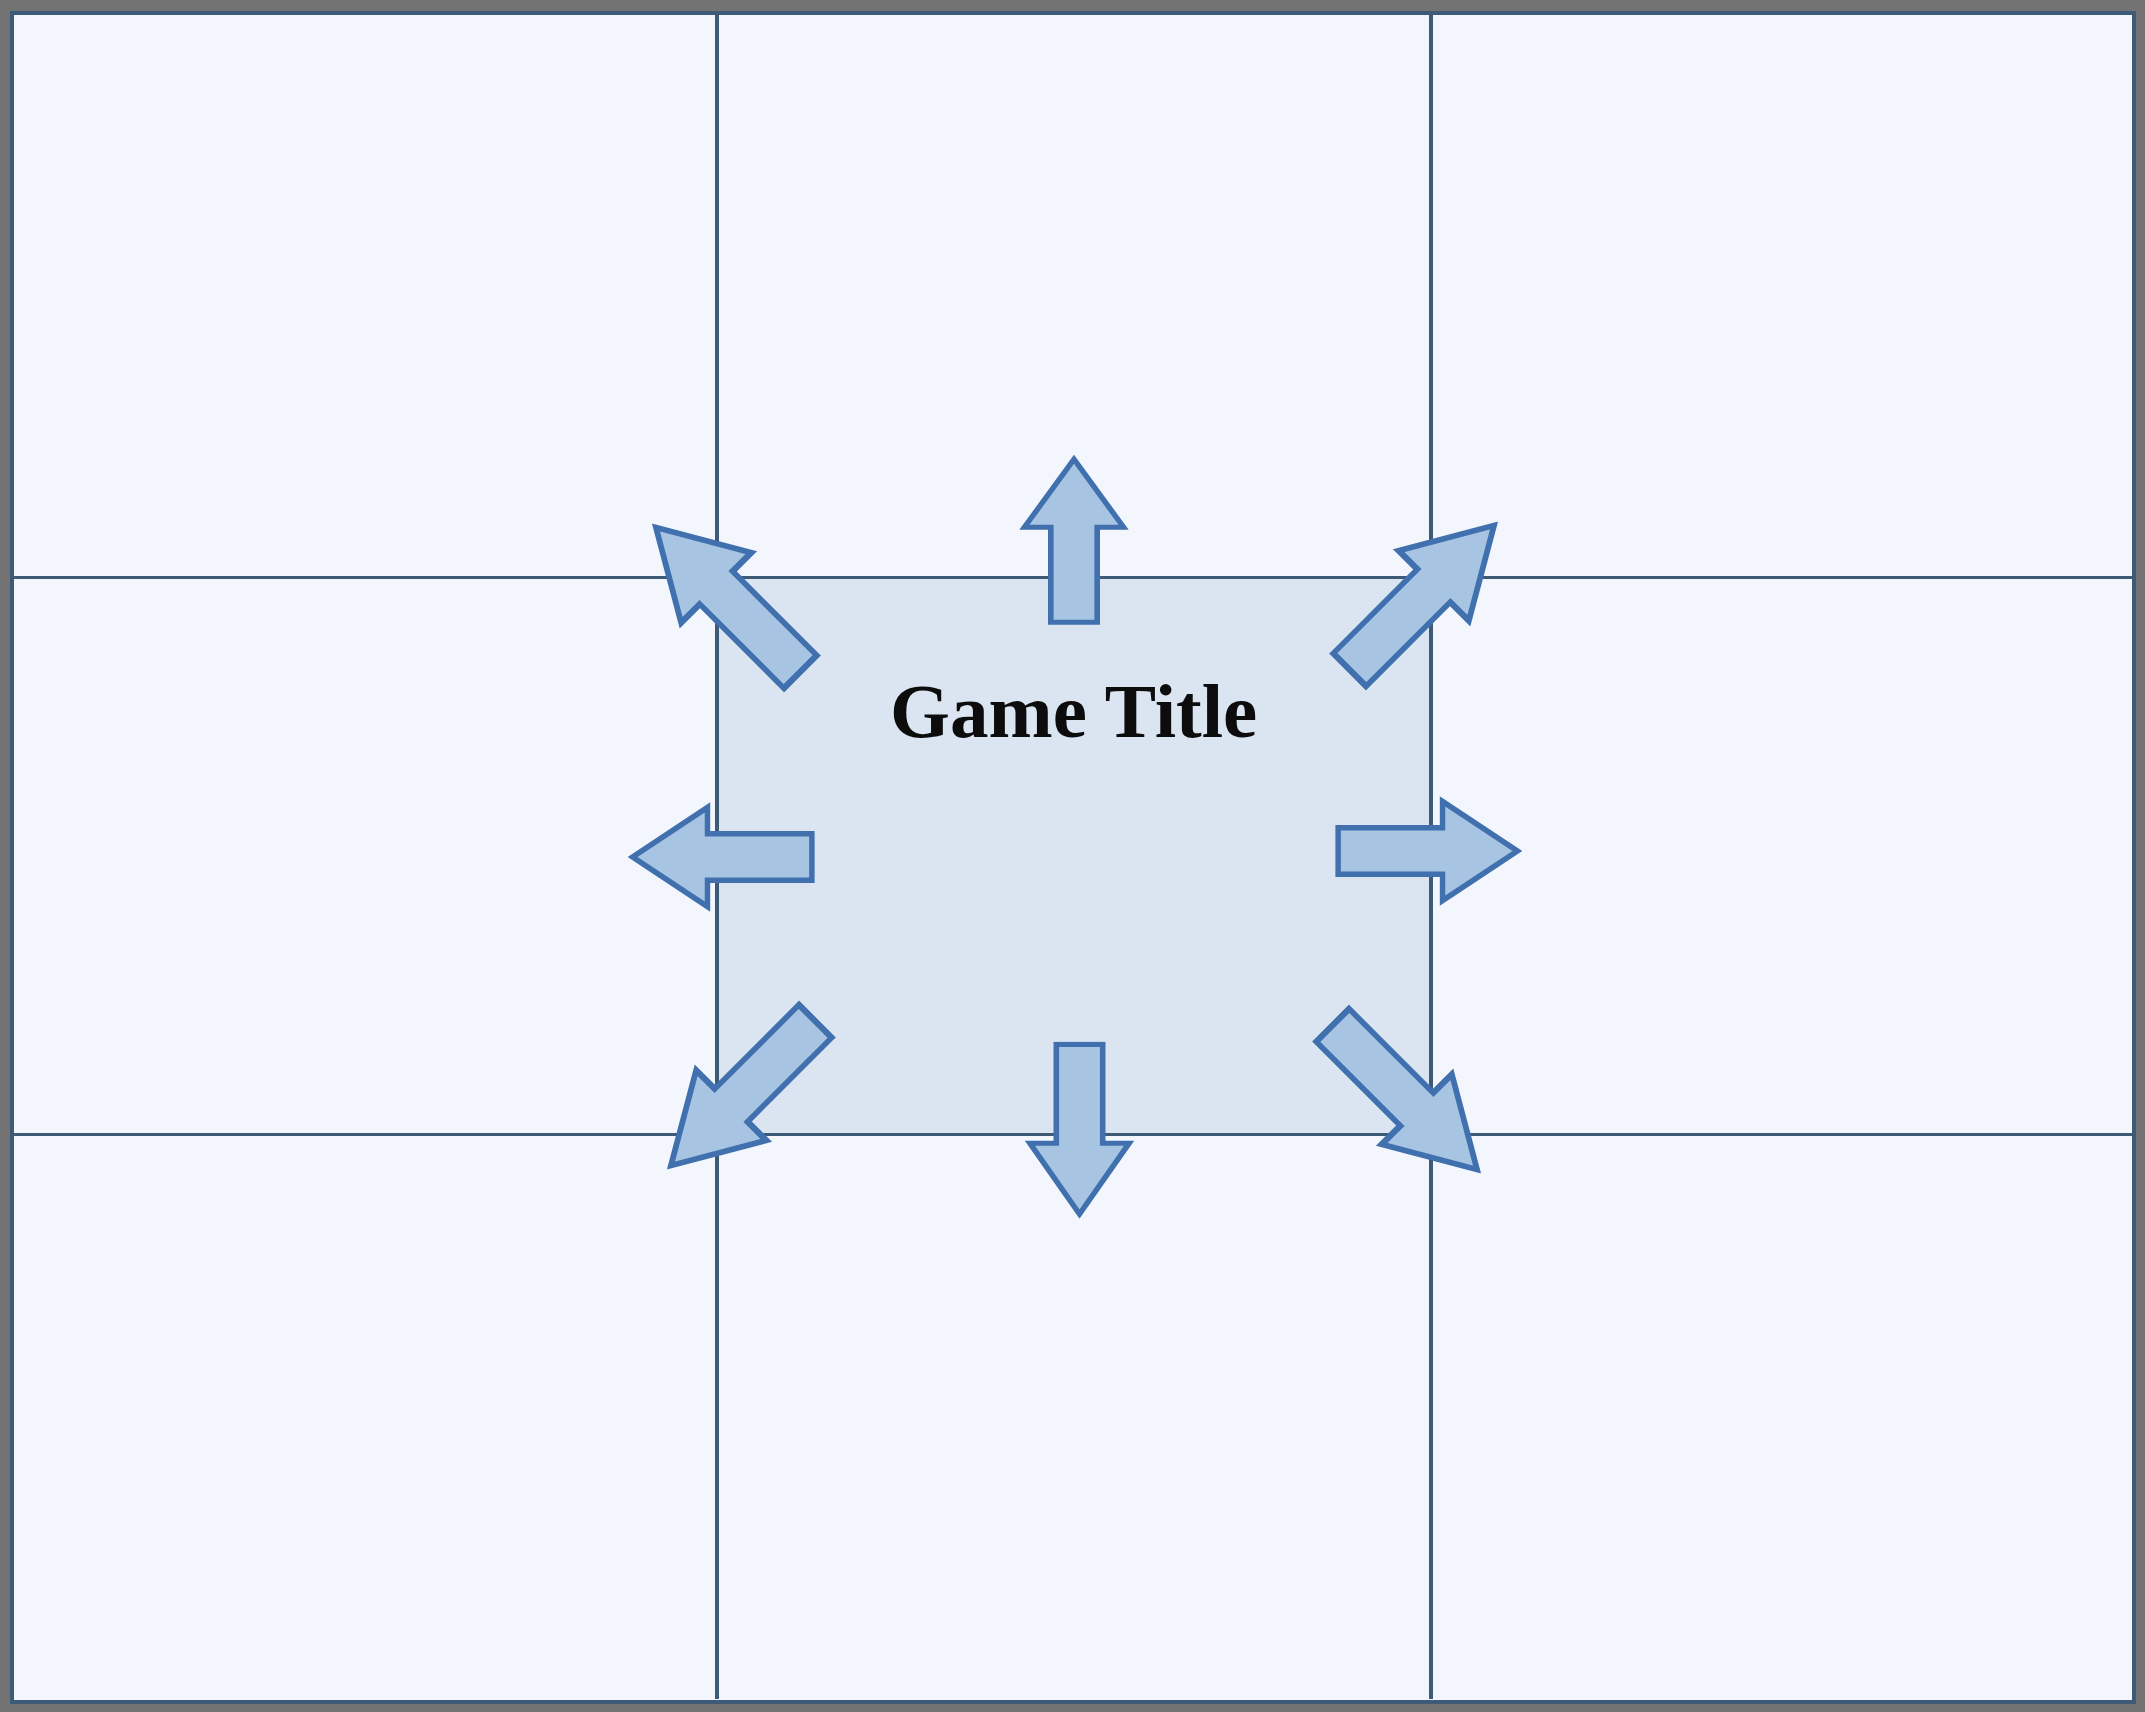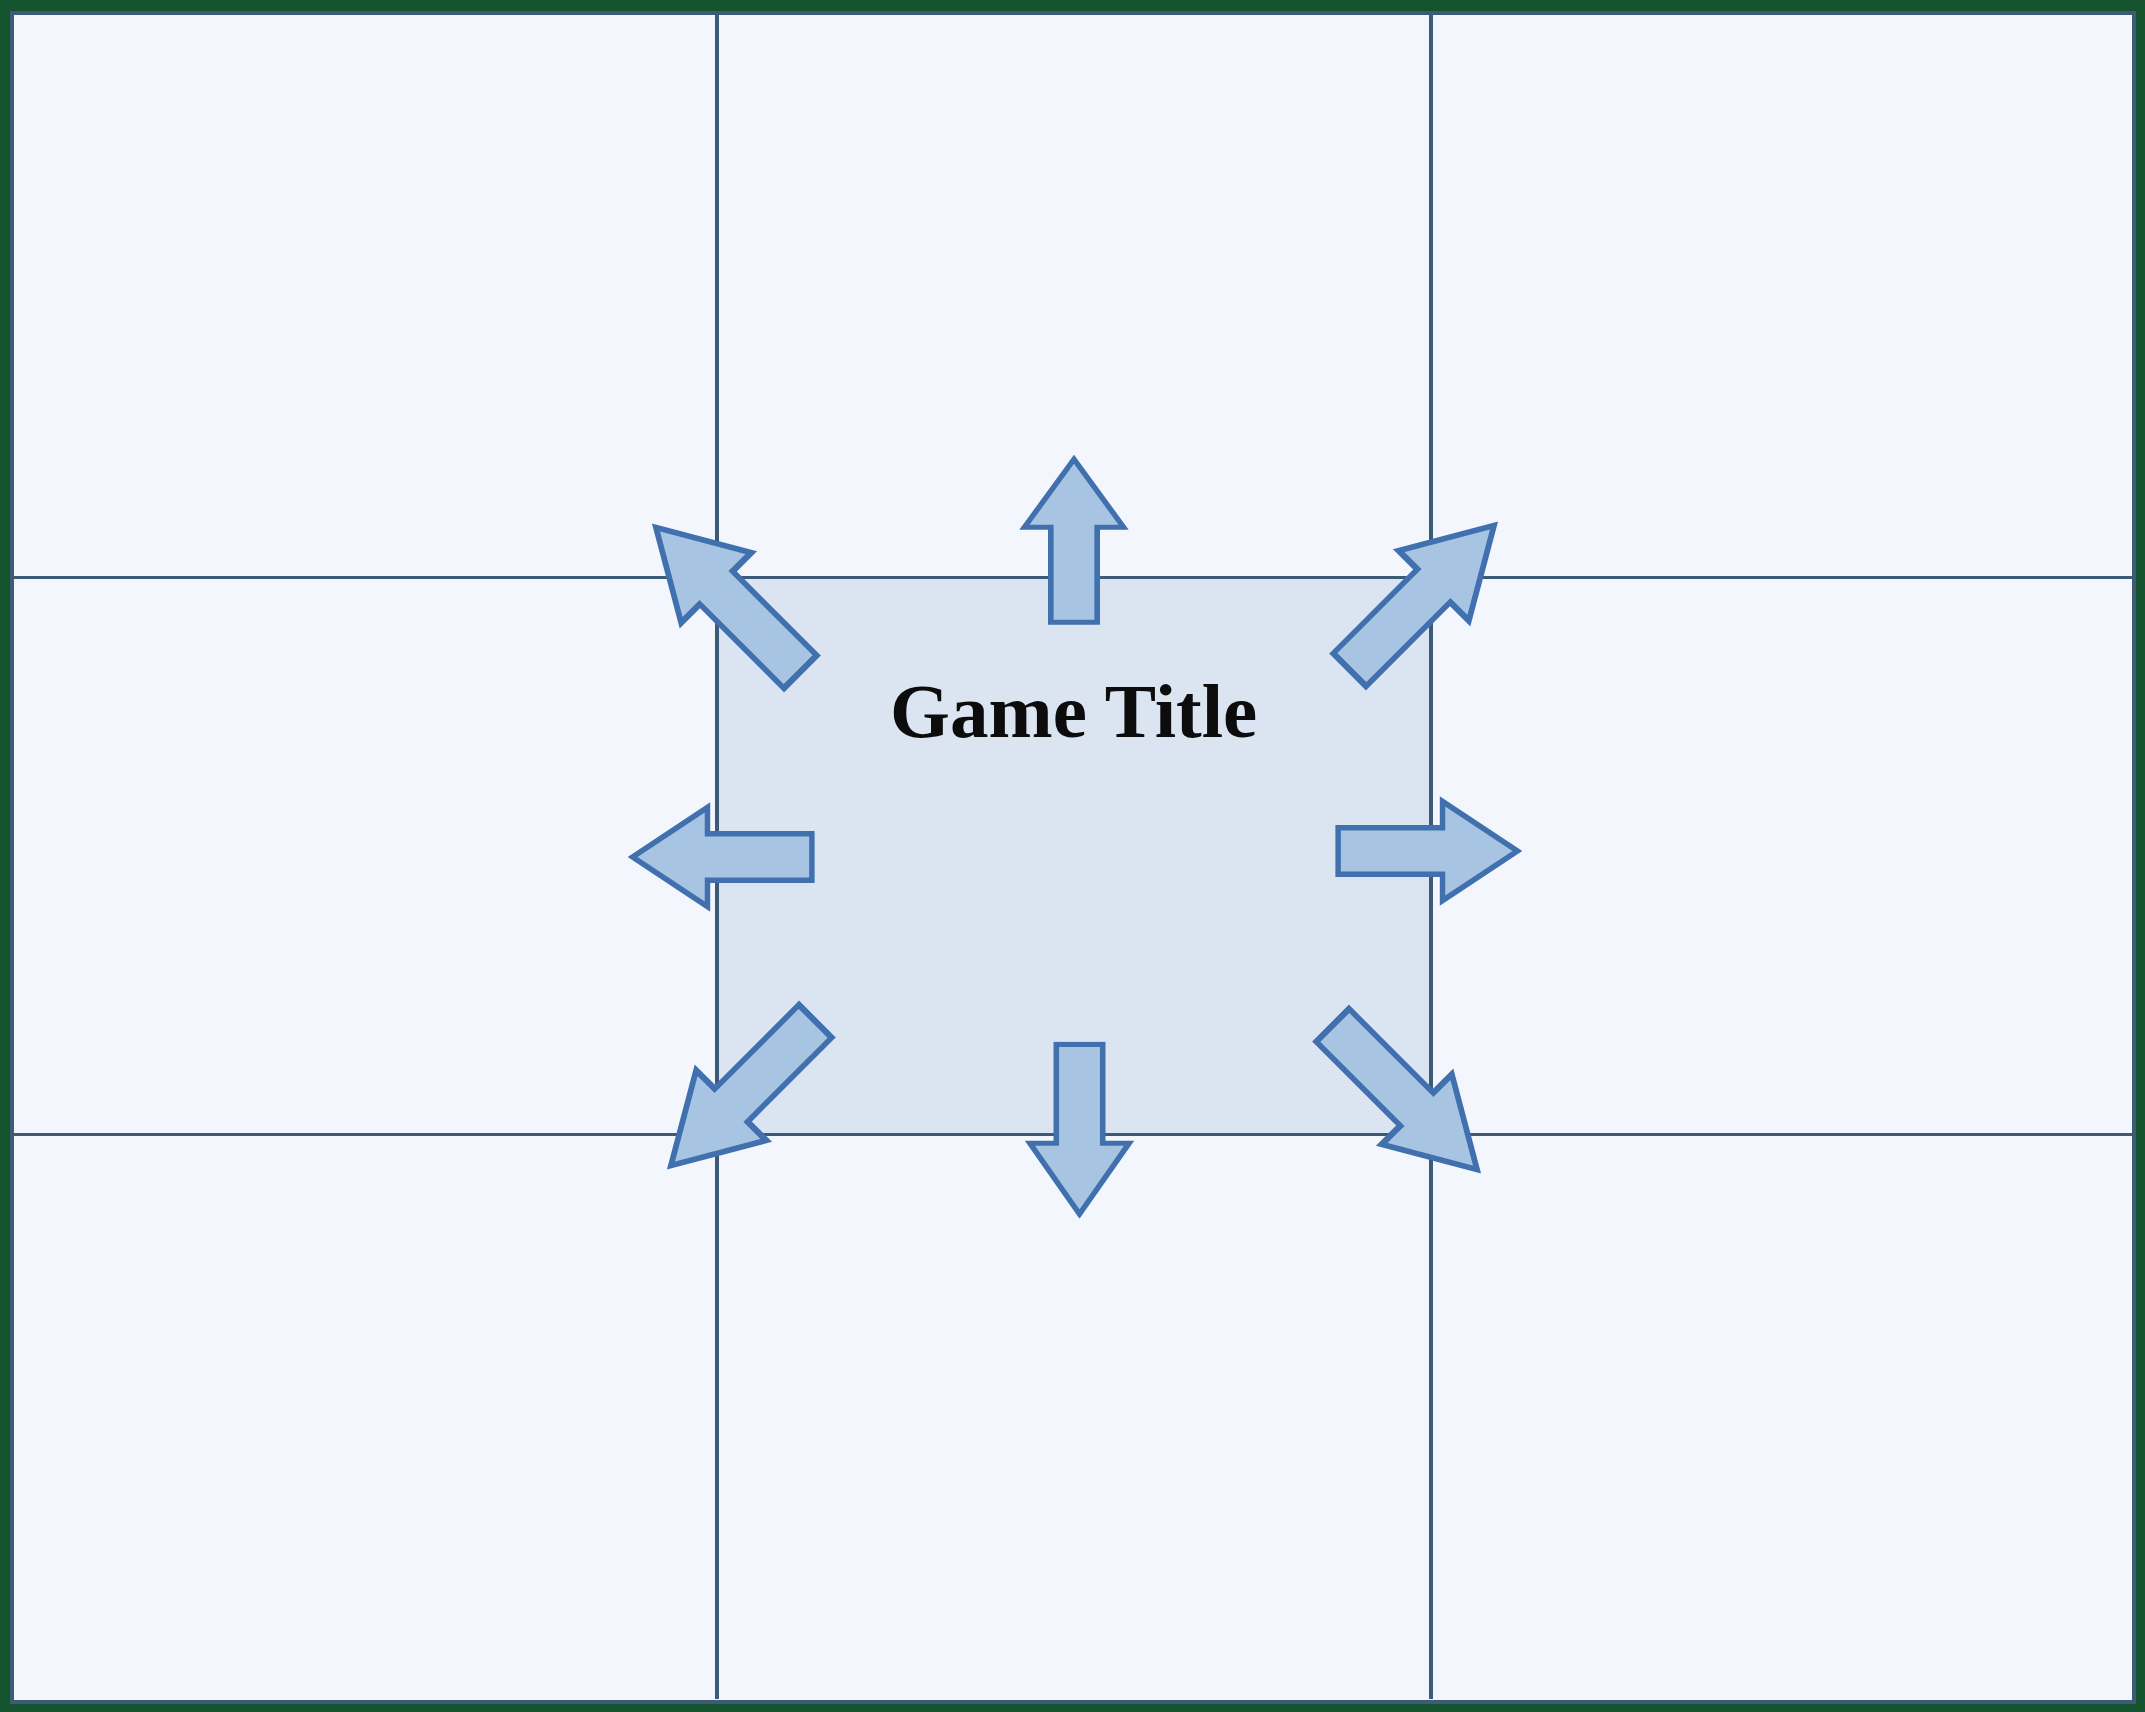--- a/index.html
+++ b/index.html
@@ -5,21 +5,21 @@
   html, body {
     margin: 0;
     padding: 0;
     background: #ffffff;
     font-family: "Liberation Serif", "DejaVu Serif", serif;
   }
   .stage {
     position: relative;
     width: 2146px;
     height: 1713px;
-    background: #14532d;
+    background: #737373;
     overflow: hidden;
   }
   
   .board {
     position: absolute;
     left: 10.2px;
     top: 11px;
     width: 2126px;
     height: 1693px;
     box-sizing: border-box;

